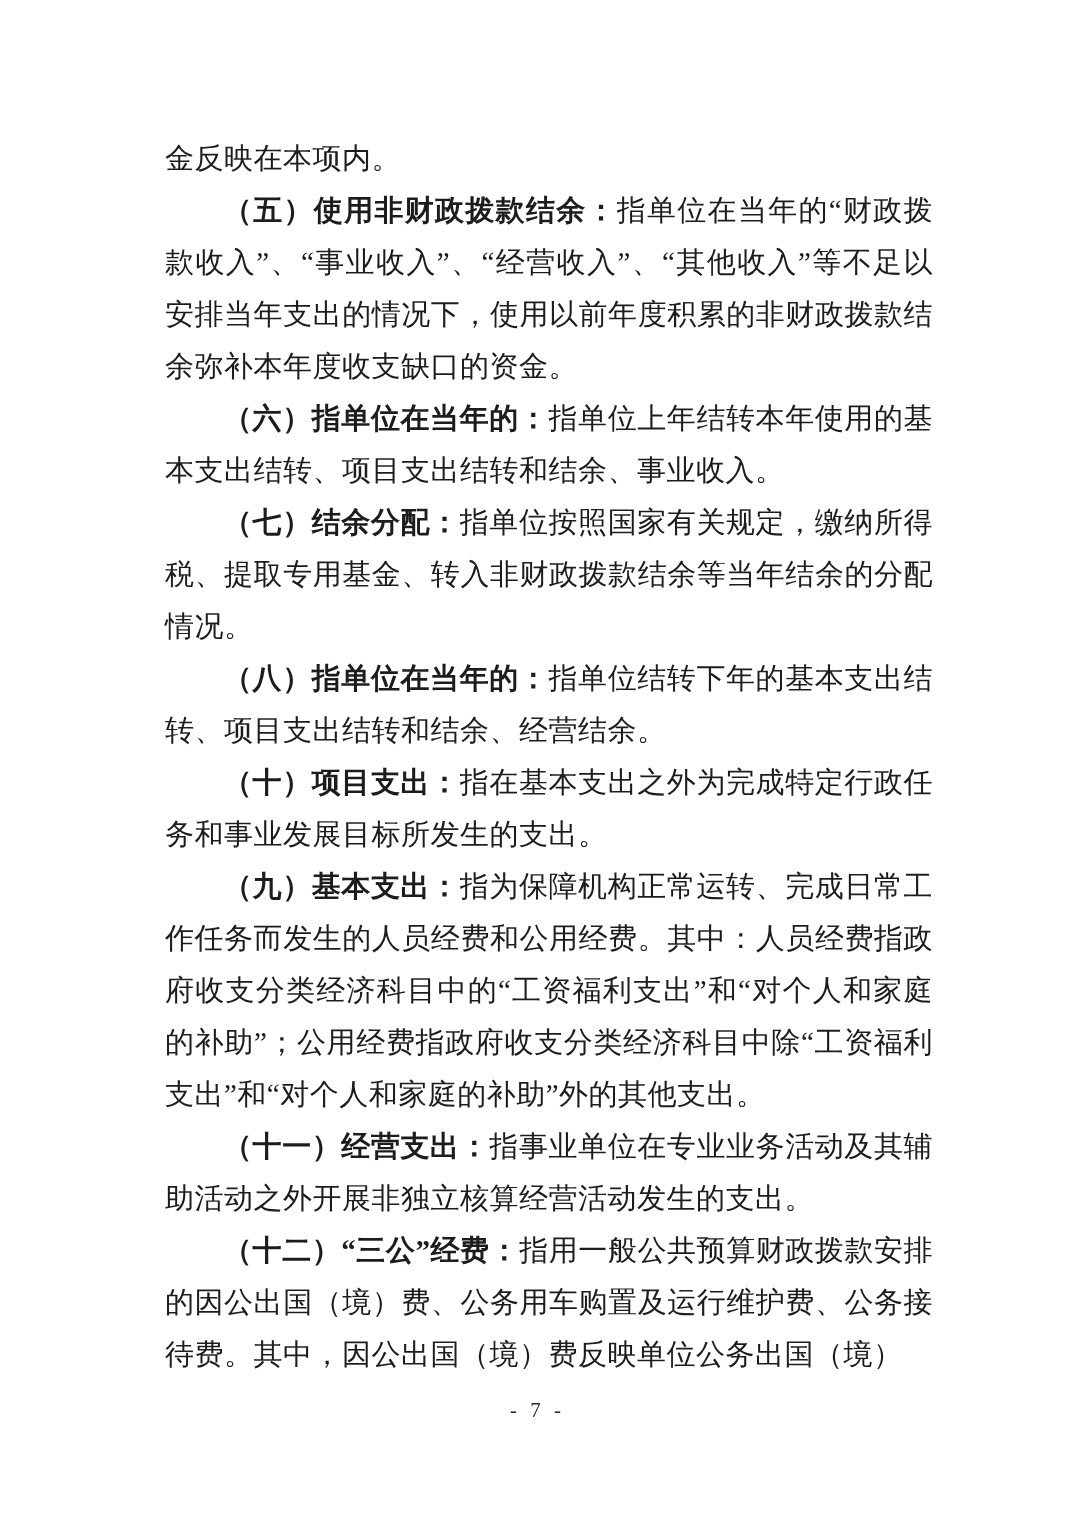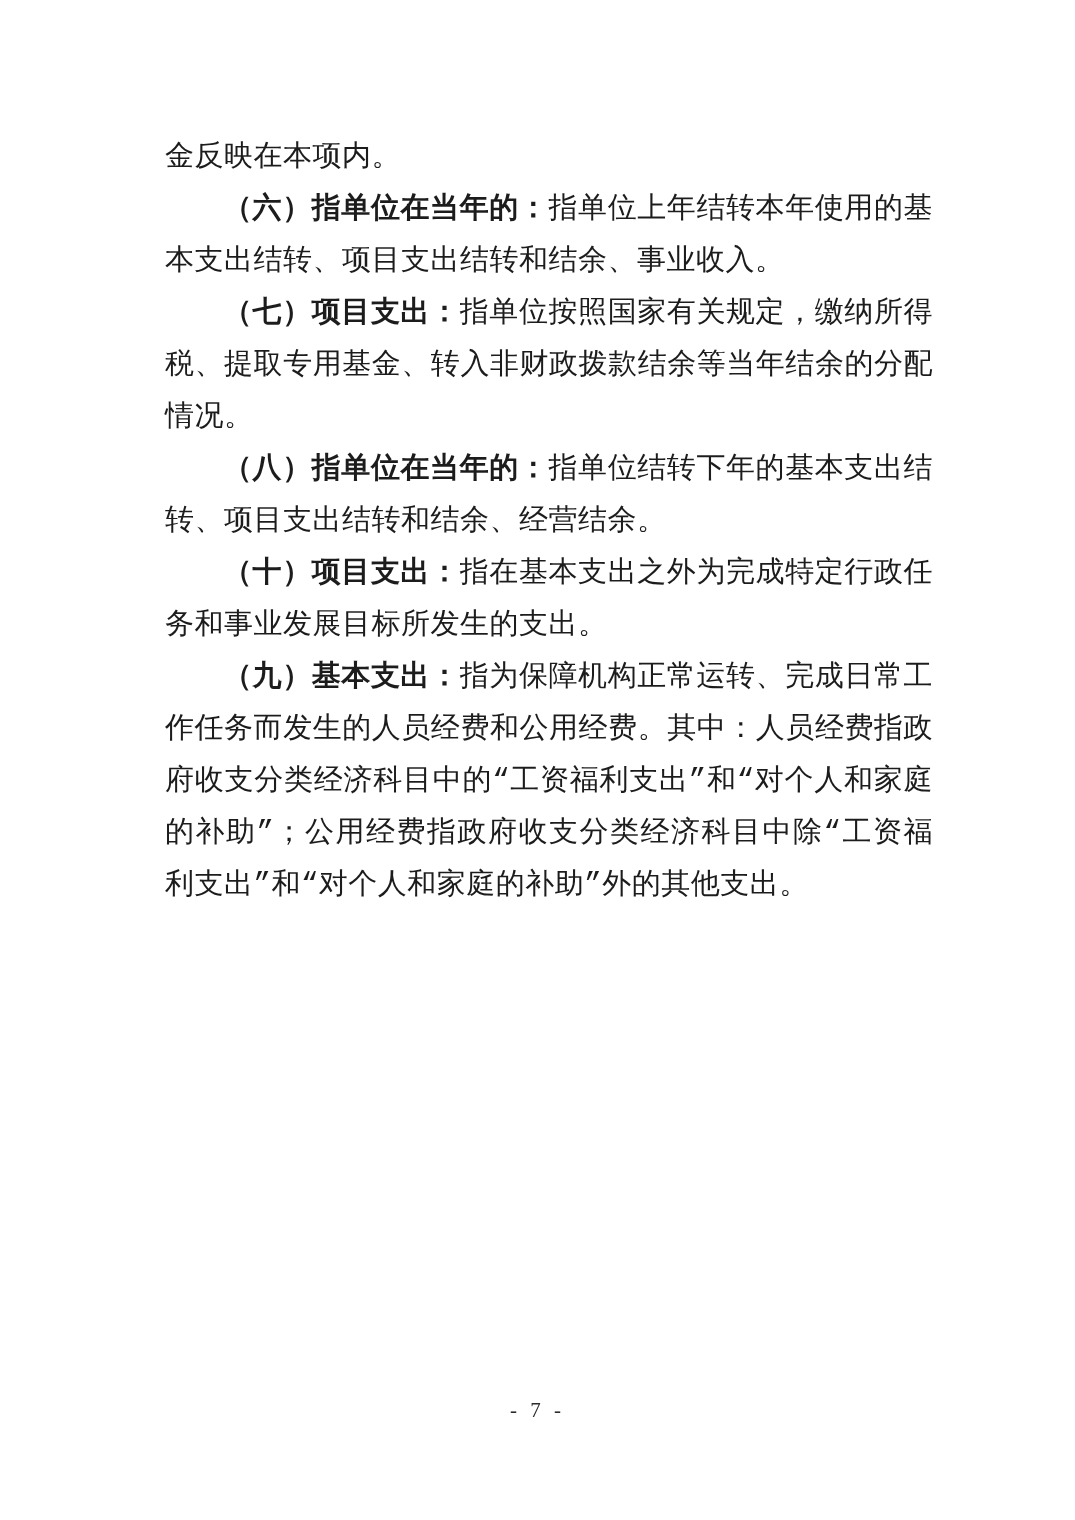--- a/index.html
+++ b/index.html
@@ -24,21 +24,20 @@
   }
   .doc-body p {
     margin: 0;
     padding: 0;
     font-size: 29px;
     line-height: 52px;
     letter-spacing: 0.5px;
     text-align: justify;
     text-justify: inter-character;
     word-break: break-all;
-    font-family: Liberation Mono, monospace;
   }
   .para {
     text-indent: 2em;
   }
   .continuation {
     text-indent: 0;
   }
   .lead {
     font-weight: bold;
   }
@@ -56,39 +55,48 @@
 </head>
 <body>
 
 <div class="page">
   <div class="doc-body">
 
     <p class="continuation">
       <span>金反映在本项内。</span>
     </p>
 
+    <p class="para">
+      <span class="lead">（五）使用非财政拨款结余：</span><span>指单位在当年的“财政拨款收入”、“事业收入”、“经营收入”、“其他收入”等不足以安排当年支出的情况下，使用以前年度积累的非财政拨款结余弥补本年度收支缺口的资金。</span>
+    </p>
 
     <p class="para">
       <span class="lead">（六）指单位在当年的：</span><span>指单位上年结转本年使用的基本支出结转、项目支出结转和结余、事业收入。</span>
     </p>
 
     <p class="para">
-      <span class="lead">（七）项目支出：</span><span>指单位按照国家有关规定，缴纳所得税、提取专用基金、转入非财政拨款结余等当年结余的分配情况。</span>
+      <span class="lead">（七）结余分配：</span><span>指单位按照国家有关规定，缴纳所得税、提取专用基金、转入非财政拨款结余等当年结余的分配情况。</span>
     </p>
 
     <p class="para">
       <span class="lead">（八）指单位在当年的：</span><span>指单位结转下年的基本支出结转、项目支出结转和结余、经营结余。</span>
     </p>
 
     <p class="para">
       <span class="lead">（十）项目支出：</span><span>指在基本支出之外为完成特定行政任务和事业发展目标所发生的支出。</span>
     </p>
 
     <p class="para">
       <span class="lead">（九）基本支出：</span><span>指为保障机构正常运转、完成日常工作任务而发生的人员经费和公用经费。其中：人员经费指政府收支分类经济科目中的“工资福利支出”和“对个人和家庭的补助”；公用经费指政府收支分类经济科目中除“工资福利支出”和“对个人和家庭的补助”外的其他支出。</span>
     </p>
 
+    <p class="para">
+      <span class="lead">（十一）经营支出：</span><span>指事业单位在专业业务活动及其辅助活动之外开展非独立核算经营活动发生的支出。</span>
+    </p>
 
+    <p class="para">
+      <span class="lead">（十二）“三公”经费：</span><span>指用一般公共预算财政拨款安排的因公出国（境）费、公务用车购置及运行维护费、公务接待费。其中，因公出国（境）费反映单位公务出国（境）</span>
+    </p>
 
   </div>
 
   <div class="page-footer">- 7 -</div>
 </div>
 
 </body></html>

